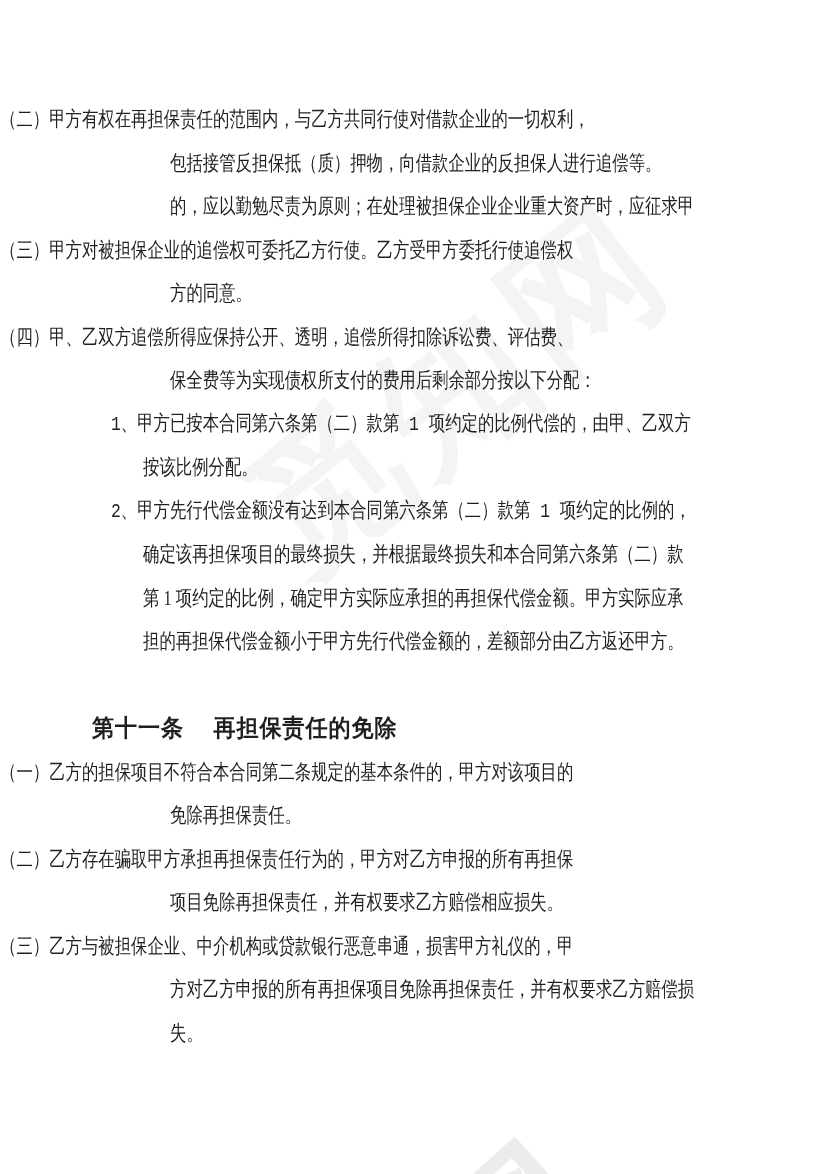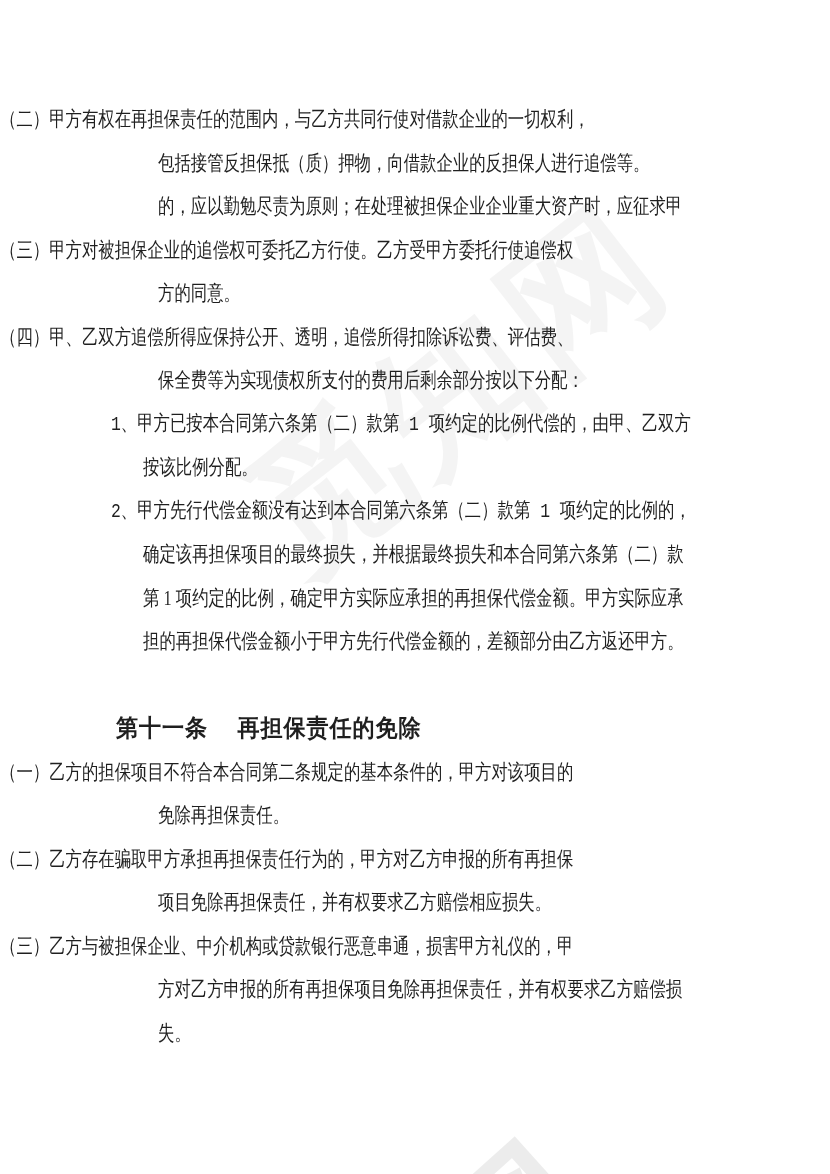--- a/index.html
+++ b/index.html
@@ -69,25 +69,25 @@
     height: 43.5px;
     line-height: 43.5px;
     white-space: nowrap;
   }
   .line .tx {
     display: inline-block;
     transform: scaleX(0.78);
     transform-origin: 0 50%;
   }
   .line.item      { }
-  .line.item-cont { padding-left: 158px; }
+  .line.item-cont { padding-left: 158px; margin-left: 12px; }
   .line.num       { padding-left: 111px; font-family: Liberation Mono, monospace; }
   .line.num-cont  { padding-left: 143px; }
   .line.heading {
-    padding-left: 116px;
+    padding-left: 92px;
     margin-top: 43.5px;
     font-weight: bold;
     font-size: 24px;
   }
   .line.heading .tx {
     transform: scaleX(0.92);
     letter-spacing: 1px;
   }
 </style>
 </head>

